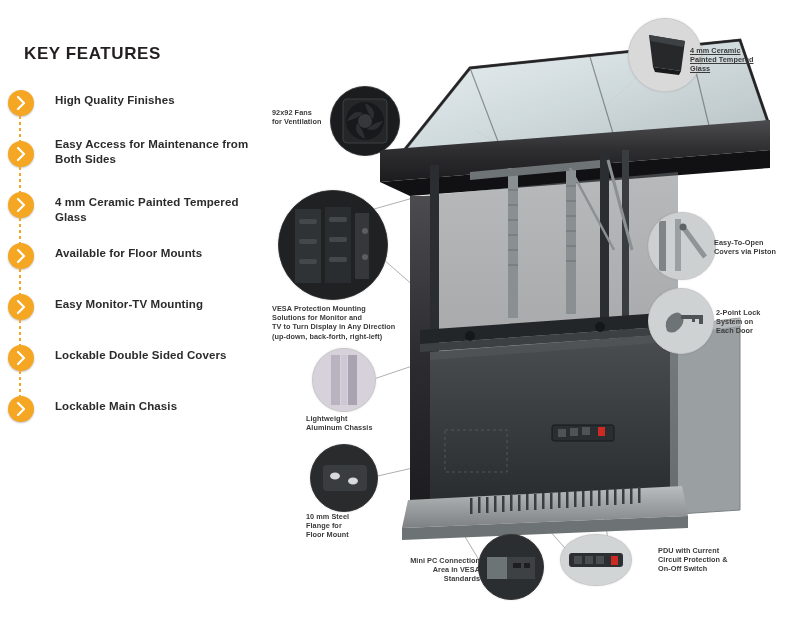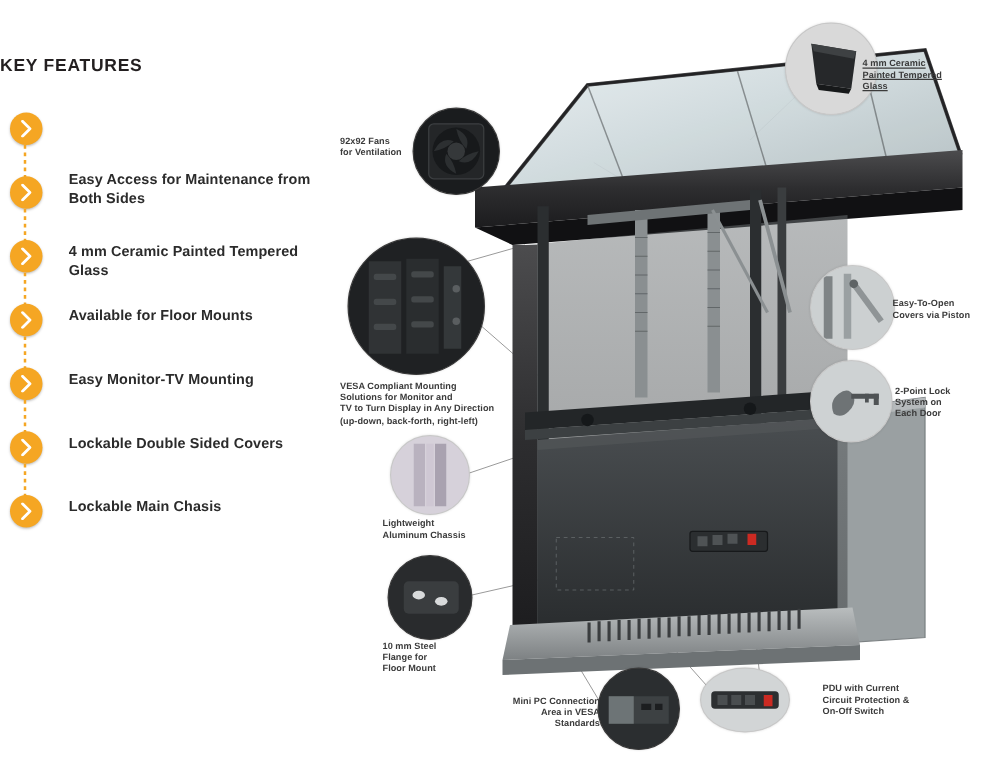--- a/index.html
+++ b/index.html
@@ -23,23 +23,23 @@
   
   .features-panel {
     position: absolute;
     left: 0;
     top: 0;
     width: 280px;
     height: 622px;
   }
   .features-title {
     position: absolute;
-    left: 0;
+    left: 24px;
     top: 44px;
-    font-size: 14px;
+    font-size: 17px;
     font-weight: bold;
     letter-spacing: 0.6px;
     color: #231f20;
   }
   .feature-list {
     position: absolute;
     left: 0;
     top: 80px;
     width: 280px;
   }
@@ -133,20 +133,21 @@
 
     <div class="feature-list">
 
       <div class="feature-row">
         <div class="bullet">
           <svg width="13" height="14" viewBox="0 0 13 14">
               <path d="M3 1 L9 7 L3 13" fill="none" stroke="#ffffff" stroke-width="2.2" stroke-linecap="round" stroke-linejoin="round"></path>
             </svg>
         </div>
         <div class="dots"></div>
+        <div class="feature-label">High Quality Finishes</div>
       </div>
 
       <div class="feature-row">
         <div class="bullet">
           <svg width="13" height="14" viewBox="0 0 13 14">
               <path d="M3 1 L9 7 L3 13" fill="none" stroke="#ffffff" stroke-width="2.2" stroke-linecap="round" stroke-linejoin="round"></path>
             </svg>
         </div>
         <div class="dots"></div>
         <div class="feature-label two-line">Easy Access for Maintenance from Both Sides</div>
@@ -379,21 +380,21 @@
           <rect x="20" y="48" width="18" height="5" rx="2"></rect>
           <rect x="20" y="68" width="18" height="5" rx="2"></rect>
           <rect x="50" y="26" width="18" height="5" rx="2"></rect>
           <rect x="50" y="46" width="18" height="5" rx="2"></rect>
           <rect x="50" y="66" width="18" height="5" rx="2"></rect>
         </g>
         <circle cx="86" cy="40" r="3" fill="#5a5e60"></circle>
         <circle cx="86" cy="66" r="3" fill="#5a5e60"></circle>
       </svg>
     </div>
-    <div class="callout-text" style="left:2px;top:304px;width:126px;white-space:pre-line;">VESA Compliant Mounting
+    <div class="callout-text" style="left:2px;top:304px;width:126px;white-space:pre-line;">VESA Protection Mounting
 Solutions for Monitor and
 TV to Turn Display in Any Direction
 (up-down, back-forth, right-left)</div>
 
     <div class="bubble" style="left:378px;top:212px;width:66px;height:66px;background:#cfd3d4;">
       <svg width="66" height="66" viewBox="0 0 66 66">
         <rect width="66" height="66" fill="#ccd0d1"></rect>
         <rect x="10" y="8" width="7" height="50" fill="#7f8486"></rect>
         <rect x="26" y="6" width="6" height="52" fill="#9aa0a2"></rect>
         <path d="M34 14 L56 44" stroke="#8f9496" stroke-width="5" fill="none"></path>

